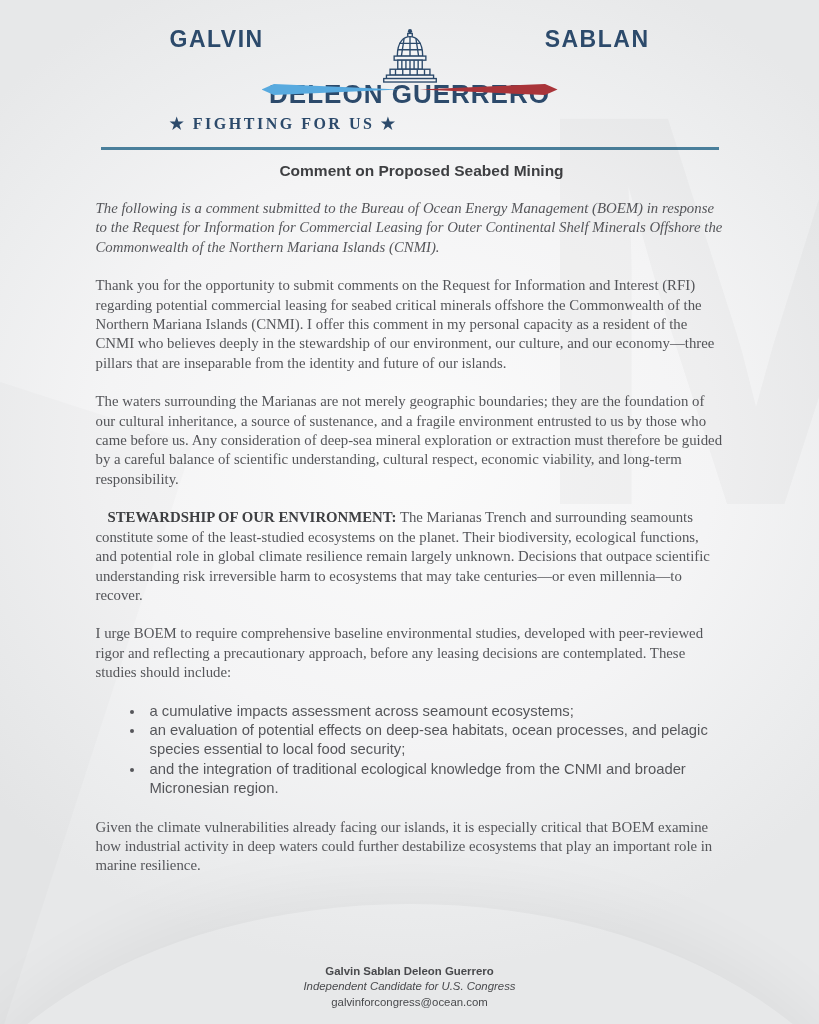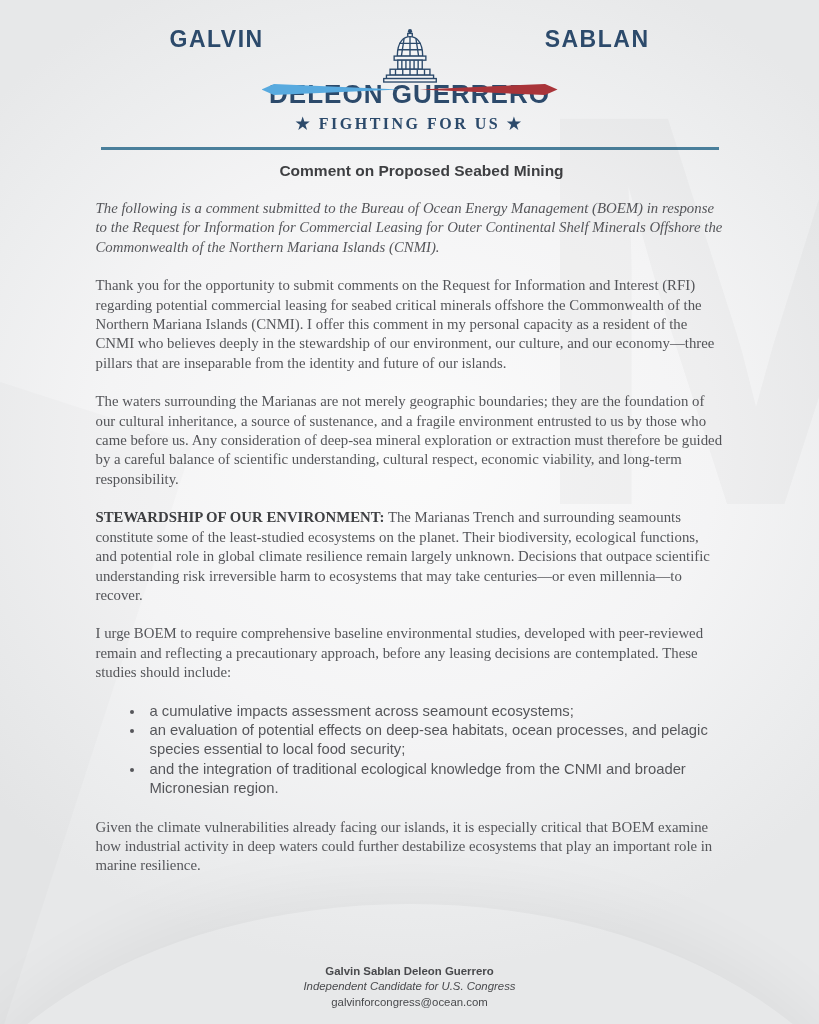--- a/index.html
+++ b/index.html
@@ -54,35 +54,35 @@
   }
   .capitol {
     position:absolute; left:50%; top:0; transform:translateX(-50%);
     width:58px; height:62px;
   }
   .logo-row2 {
     margin-top:26px; text-align:center;
     font-weight:bold; font-size:26px; letter-spacing:1px;
   }
   .logo-tagline {
-    margin-top:4px; text-align:center;
+    margin-top:4px; 
     font-family:"Liberation Serif", serif;
     font-weight:bold; font-size:16px; letter-spacing:2.5px;
   }
   .divider { width:618px; height:3px; margin:17px auto 0; }
 
   
   .doc-title {
     margin-top:12px; text-align:center;
     font-weight:bold; font-size:15.5px; color:#3e3f42;padding-left:24px;
   }
   .content { width:628px; margin:0 auto; font-size:14.8px; line-height:19.4px; }
   .content p { margin-top:19px;font-family:Liberation Serif, serif; }
   .intro { font-style:italic; }
-  .lead-in { font-weight:bold; color:#3f4043; }
+  .lead-in { font-weight:bold; color:#3f4043;margin-left:12px; }
   .content ul { margin-top:19px; padding-left:49px; }
   .content li { padding-left:5px; }
 
   
   .footer {
     position:absolute; left:0; right:0; bottom:14px;
     text-align:center; font-size:11.4px; line-height:15.5px; color:#48494c;
   }
   .footer-name { font-weight:bold; }
   .footer-role { font-style:italic; }
@@ -122,21 +122,21 @@
 
   <div class="divider" style="background:#4a7f9b;"></div>
 
   <div class="doc-title">Comment on Proposed Seabed Mining</div>
 
   <div class="content">
     <p class="intro">The following is a comment submitted to the Bureau of Ocean Energy Management (BOEM) in response to the Request for Information for Commercial Leasing for Outer Continental Shelf Minerals Offshore the Commonwealth of the Northern Mariana Islands (CNMI).</p>
     <p>Thank you for the opportunity to submit comments on the Request for Information and Interest (RFI) regarding potential commercial leasing for seabed critical minerals offshore the Commonwealth of the Northern Mariana Islands (CNMI). I offer this comment in my personal capacity as a resident of the CNMI who believes deeply in the stewardship of our environment, our culture, and our economy—three pillars that are inseparable from the identity and future of our islands.</p>
     <p>The waters surrounding the Marianas are not merely geographic boundaries; they are the foundation of our cultural inheritance, a source of sustenance, and a fragile environment entrusted to us by those who came before us. Any consideration of deep-sea mineral exploration or extraction must therefore be guided by a careful balance of scientific understanding, cultural respect, economic viability, and long-term responsibility.</p>
     <p><span class="lead-in">STEWARDSHIP OF OUR ENVIRONMENT:</span><span> The Marianas Trench and surrounding seamounts constitute some of the least-studied ecosystems on the planet. Their biodiversity, ecological functions, and potential role in global climate resilience remain largely unknown. Decisions that outpace scientific understanding risk irreversible harm to ecosystems that may take centuries—or even millennia—to recover.</span></p>
-    <p>I urge BOEM to require comprehensive baseline environmental studies, developed with peer-reviewed remain and reflecting a precautionary approach, before any leasing decisions are contemplated. These studies should include:</p>
+    <p>I urge BOEM to require comprehensive baseline environmental studies, developed with peer-reviewed rigor and reflecting a precautionary approach, before any leasing decisions are contemplated. These studies should include:</p>
     <ul>
       <li>a cumulative impacts assessment across seamount ecosystems;</li>
       <li>an evaluation of potential effects on deep-sea habitats, ocean processes, and pelagic species essential to local food security;</li>
       <li>and the integration of traditional ecological knowledge from the CNMI and broader Micronesian region.</li>
     </ul>
     <p>Given the climate vulnerabilities already facing our islands, it is especially critical that BOEM examine how industrial activity in deep waters could further destabilize ecosystems that play an important role in marine resilience.</p>
   </div>
 
   <div class="footer">
     <div class="footer-name">Galvin Sablan Deleon Guerrero</div>

